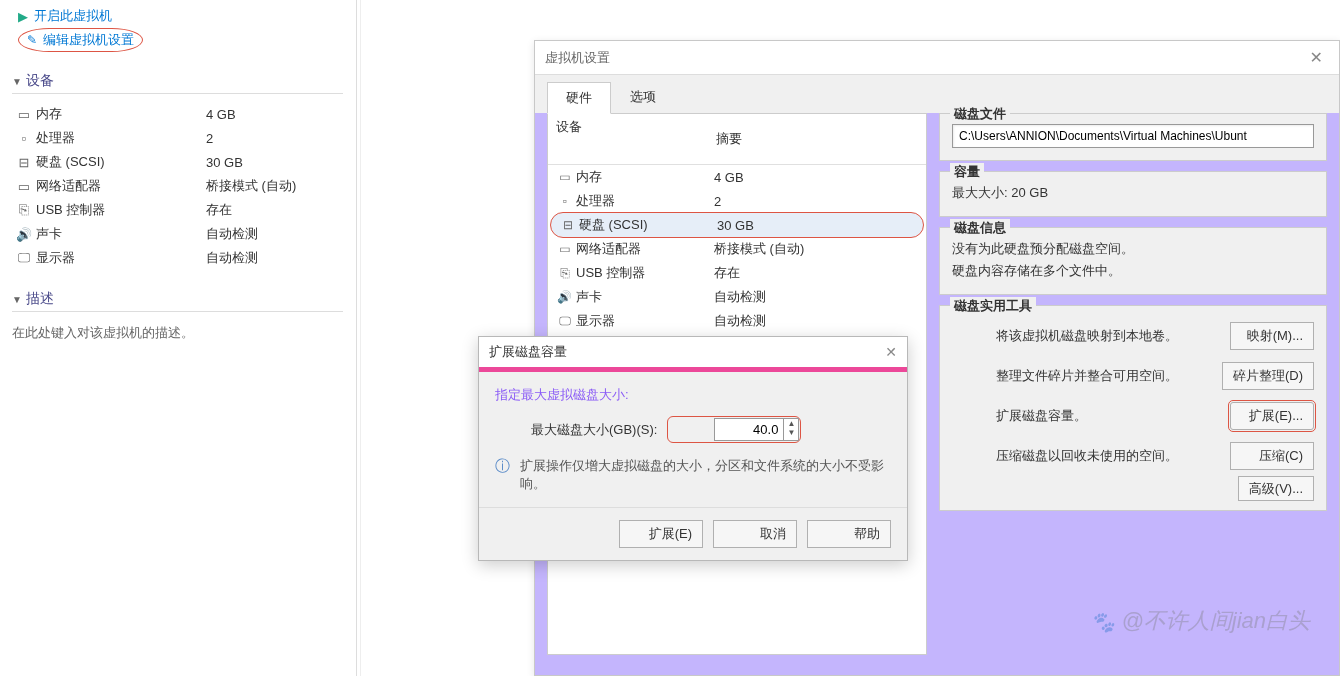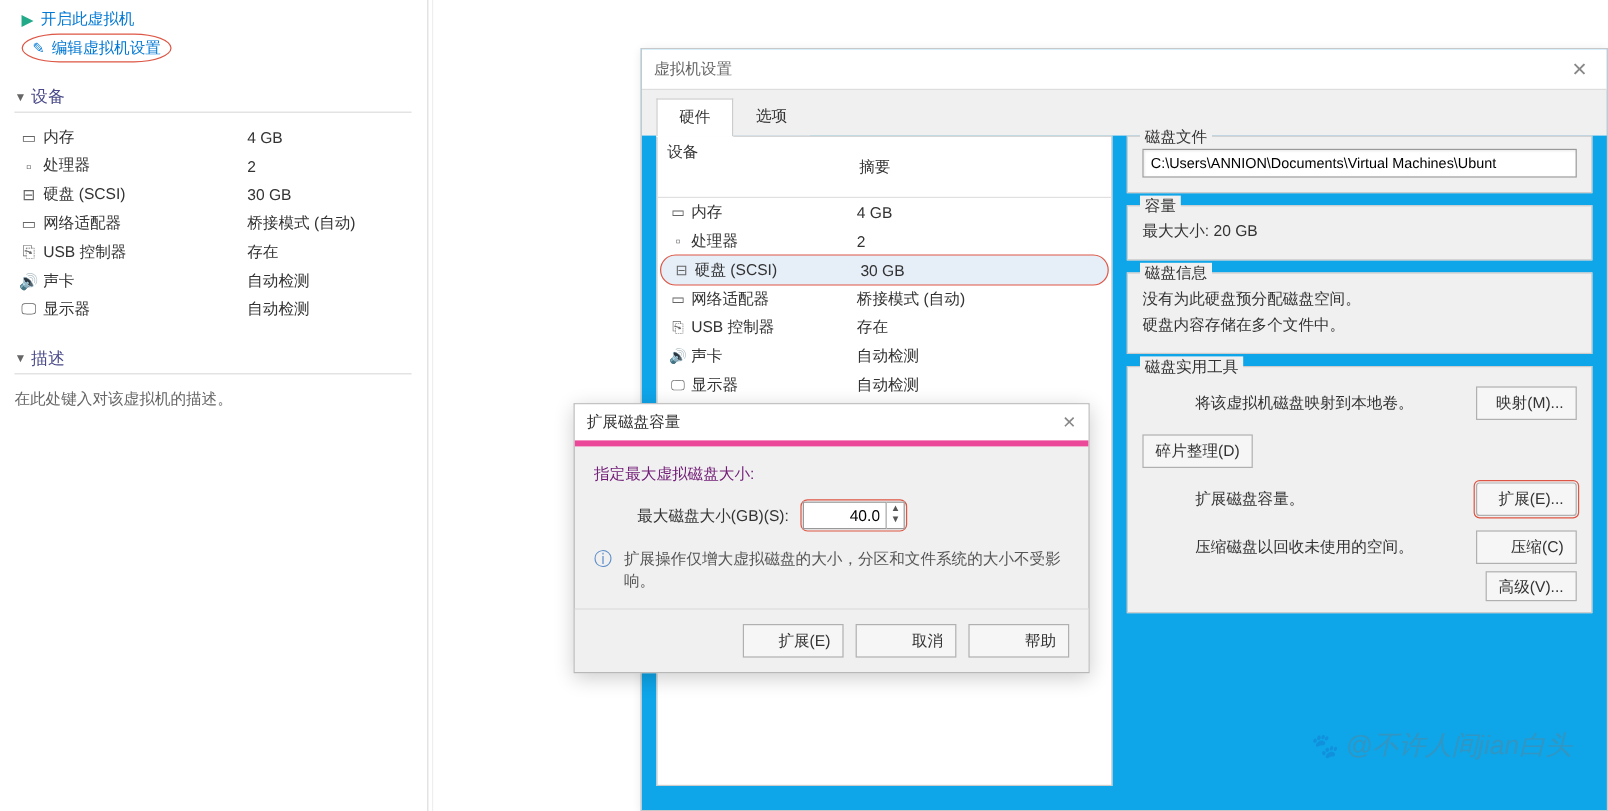--- a/index.html
+++ b/index.html
@@ -14,58 +14,58 @@
   .section-header .caret { color:#666; font-size:10px;}
   .section-header span[data-bind] { color:#4a4a8a; font-weight:400; }
   .dev-row { display:flex; align-items:center; padding:3px 0; }
   .dev-row .icon { width:24px; color:#666; font-size:13px; text-align:center;}
   .dev-row .label { width:170px; }
   .dev-row .value { flex:1; color:#333; }
   .desc-text { color:#666; padding:4px 0; }
   .divider-v { position:absolute; left:356px; top:0; bottom:0; width:1px; background:#ddd;}
   .divider-v2 { position:absolute; left:360px; top:0; bottom:0; width:1px; background:#eee;}
 
-  .settings-window { position:absolute; left:534px; top:40px; width:806px; height:636px; background:#0ea5e9; border:1px solid #c8c8c8; box-shadow:0 2px 8px rgba(0,0,0,0.1);}
+  .settings-window { position:absolute; left:534px; top:40px; width:806px; height:636px; background:#c4b5fd; border:1px solid #c8c8c8; box-shadow:0 2px 8px rgba(0,0,0,0.1);}
   .win-titlebar { display:flex; align-items:center; justify-content:space-between; height:34px; padding:0 10px; background:#fff; border-bottom:1px solid #ddd;}
   .win-title { color:#666; font-size:13px;}
   .win-close { color:#888; font-size:16px; cursor:pointer; padding:2px 6px;}
   .tabs { display:flex; background:#f0f0f0; padding:6px 12px 0 12px; }
   .tab { padding:6px 18px; background:#f0f0f0; border:1px solid transparent; cursor:pointer; color:#333;}
   .tab.active { background:#fff; border:1px solid #ccc; border-bottom:1px solid #fff; position:relative; top:1px;}
   .settings-body { display:flex; padding:0 12px 12px 12px; gap:12px; height:calc(100% - 80px);}
   .hw-list { flex:0 0 380px; background:#fff; border:1px solid #ccc; }
   .hw-header { display:flex; border-bottom:1px solid #e0e0e0; font-size:13px; color:#333;}
   .hw-header .c1 { width:160px; padding:4px 8px; }
   .hw-header .c2 { flex:1; padding:16px 8px; }
   .hw-row { display:flex; padding:3px 6px; align-items:center; cursor:pointer;}
   .hw-row.selected { background:#e6eef8; border:1.5px solid #d54; border-radius:14px; margin:-1px 2px;}
   .hw-row .ic { width:22px; color:#666; font-size:12px; text-align:center;}
   .hw-row .c1 { width:138px; }
   .hw-row .c2 { flex:1; }
   
   .right-col { flex:1; display:flex; flex-direction:column; gap:10px; }
   .group { border:1px solid #ccc; padding:10px 12px 12px 12px; position:relative; background:#f0f0f0;}
-  .group .legend { position:absolute; top:-9px; left:10px; background:#f0f0f0; padding:0 4px; font-size:13px; color:#333;}
+  .group .legend { position:absolute; top:-9px; left:10px; background:#f0f0f0; padding:0 4px; font-size:13px; color:#333;font-weight:bold;}
   .file-input { width:100%; border:1px solid #999; padding:4px 6px; background:#fff; font-size:12px; box-shadow:inset 1px 1px 2px rgba(0,0,0,0.08);}
   .cap-row { padding:2px 0; color:#333;}
   .tool-row { display:flex; align-items:center; gap:8px; padding:6px 0;}
   .tool-row .txt { flex:1;margin-left:44px; }
   .btn { background:#f6f6f6; border:1px solid #b0b0b0; padding:4px 10px; font-size:13px; cursor:pointer; min-width:84px; text-align:right;}
   .btn.circled { outline:1.5px solid #d54; outline-offset:1px; border-radius:3px;}
   .advanced-row { text-align:right; padding-top:4px;}
 
   .expand-dialog { position:absolute; left:478px; top:336px; width:430px; background:#f0f0f0; border:1px solid #b8b8b8; box-shadow:0 4px 16px rgba(0,0,0,0.2); z-index:10;}
   .dlg-title { display:flex; justify-content:space-between; align-items:center; padding:6px 10px; background:#fff; border-bottom:5px solid #ec4899;}
   .dlg-close { color:#888; cursor:pointer; font-size:14px;}
   .dlg-body { padding:14px 16px;}
-  .dlg-label { color:#701a75; margin-bottom:12px;}
+  .dlg-label { color:#8b5cf6; margin-bottom:12px;}
   .dlg-input-row { display:flex; align-items:center; gap:10px; margin:10px 0 14px 36px;}
   .dlg-input-row .lab { color:#333;}
   .spinner-wrap { display:flex; border:1.5px solid #d54; border-radius:6px; padding:1px;}
-  .spinner { width:70px; text-align:right; padding:3px 5px; border:1px solid #999; background:#fff; font-size:13px;}
+  .spinner { width:70px; text-align:right; padding:3px 5px; border:1px solid #999; background:#fff; font-size:13px;margin-left:45px;}
   .spin-btns { display:flex; flex-direction:column; border:1px solid #999; border-left:none; background:#fff;}
   .spin-btns span { font-size:8px; line-height:9px; padding:0 3px; cursor:pointer; color:#555;}
   .dlg-info { display:flex; gap:10px; color:#555; margin-top:6px;}
   .dlg-info .info-icon { color:#5a8bc8; font-size:15px;}
   .dlg-buttons { display:flex; justify-content:flex-end; gap:10px; padding:12px 16px; border-top:1px solid #ddd; background:#f0f0f0;}
   
   .watermark { position:absolute; right:30px; bottom:40px; font-size:22px; color:rgba(120,120,120,0.35); font-style:italic; z-index:5; pointer-events:none;}
   .wm-icon { font-size:20px; vertical-align:middle;}
 </style>
 </head>
@@ -200,20 +200,21 @@
         <div class="cap-row" data-bind="settings.info_line1">没有为此硬盘预分配磁盘空间。</div>
         <div class="cap-row" data-bind="settings.info_line2">硬盘内容存储在多个文件中。</div>
       </div>
       <div class="group">
         <span class="legend" data-bind="settings.tools_legend">磁盘实用工具</span>
         <div class="tool-row">
           <span class="txt" data-bind="settings.tool_map_txt">将该虚拟机磁盘映射到本地卷。</span>
           <span class="btn" data-bind="settings.tool_map_btn">映射(M)...</span>
         </div>
         <div class="tool-row">
+          <span class="txt" data-bind="settings.tool_defrag_txt">整理文件碎片并整合可用空间。</span>
           <span class="btn" data-bind="settings.tool_defrag_btn">碎片整理(D)</span>
         </div>
         <div class="tool-row">
           <span class="txt" data-bind="settings.tool_expand_txt">扩展磁盘容量。</span>
           <span class="btn circled" data-bind="settings.tool_expand_btn">扩展(E)...</span>
         </div>
         <div class="tool-row">
           <span class="txt" data-bind="settings.tool_compact_txt">压缩磁盘以回收未使用的空间。</span>
           <span class="btn" data-bind="settings.tool_compact_btn">压缩(C)</span>
         </div>

